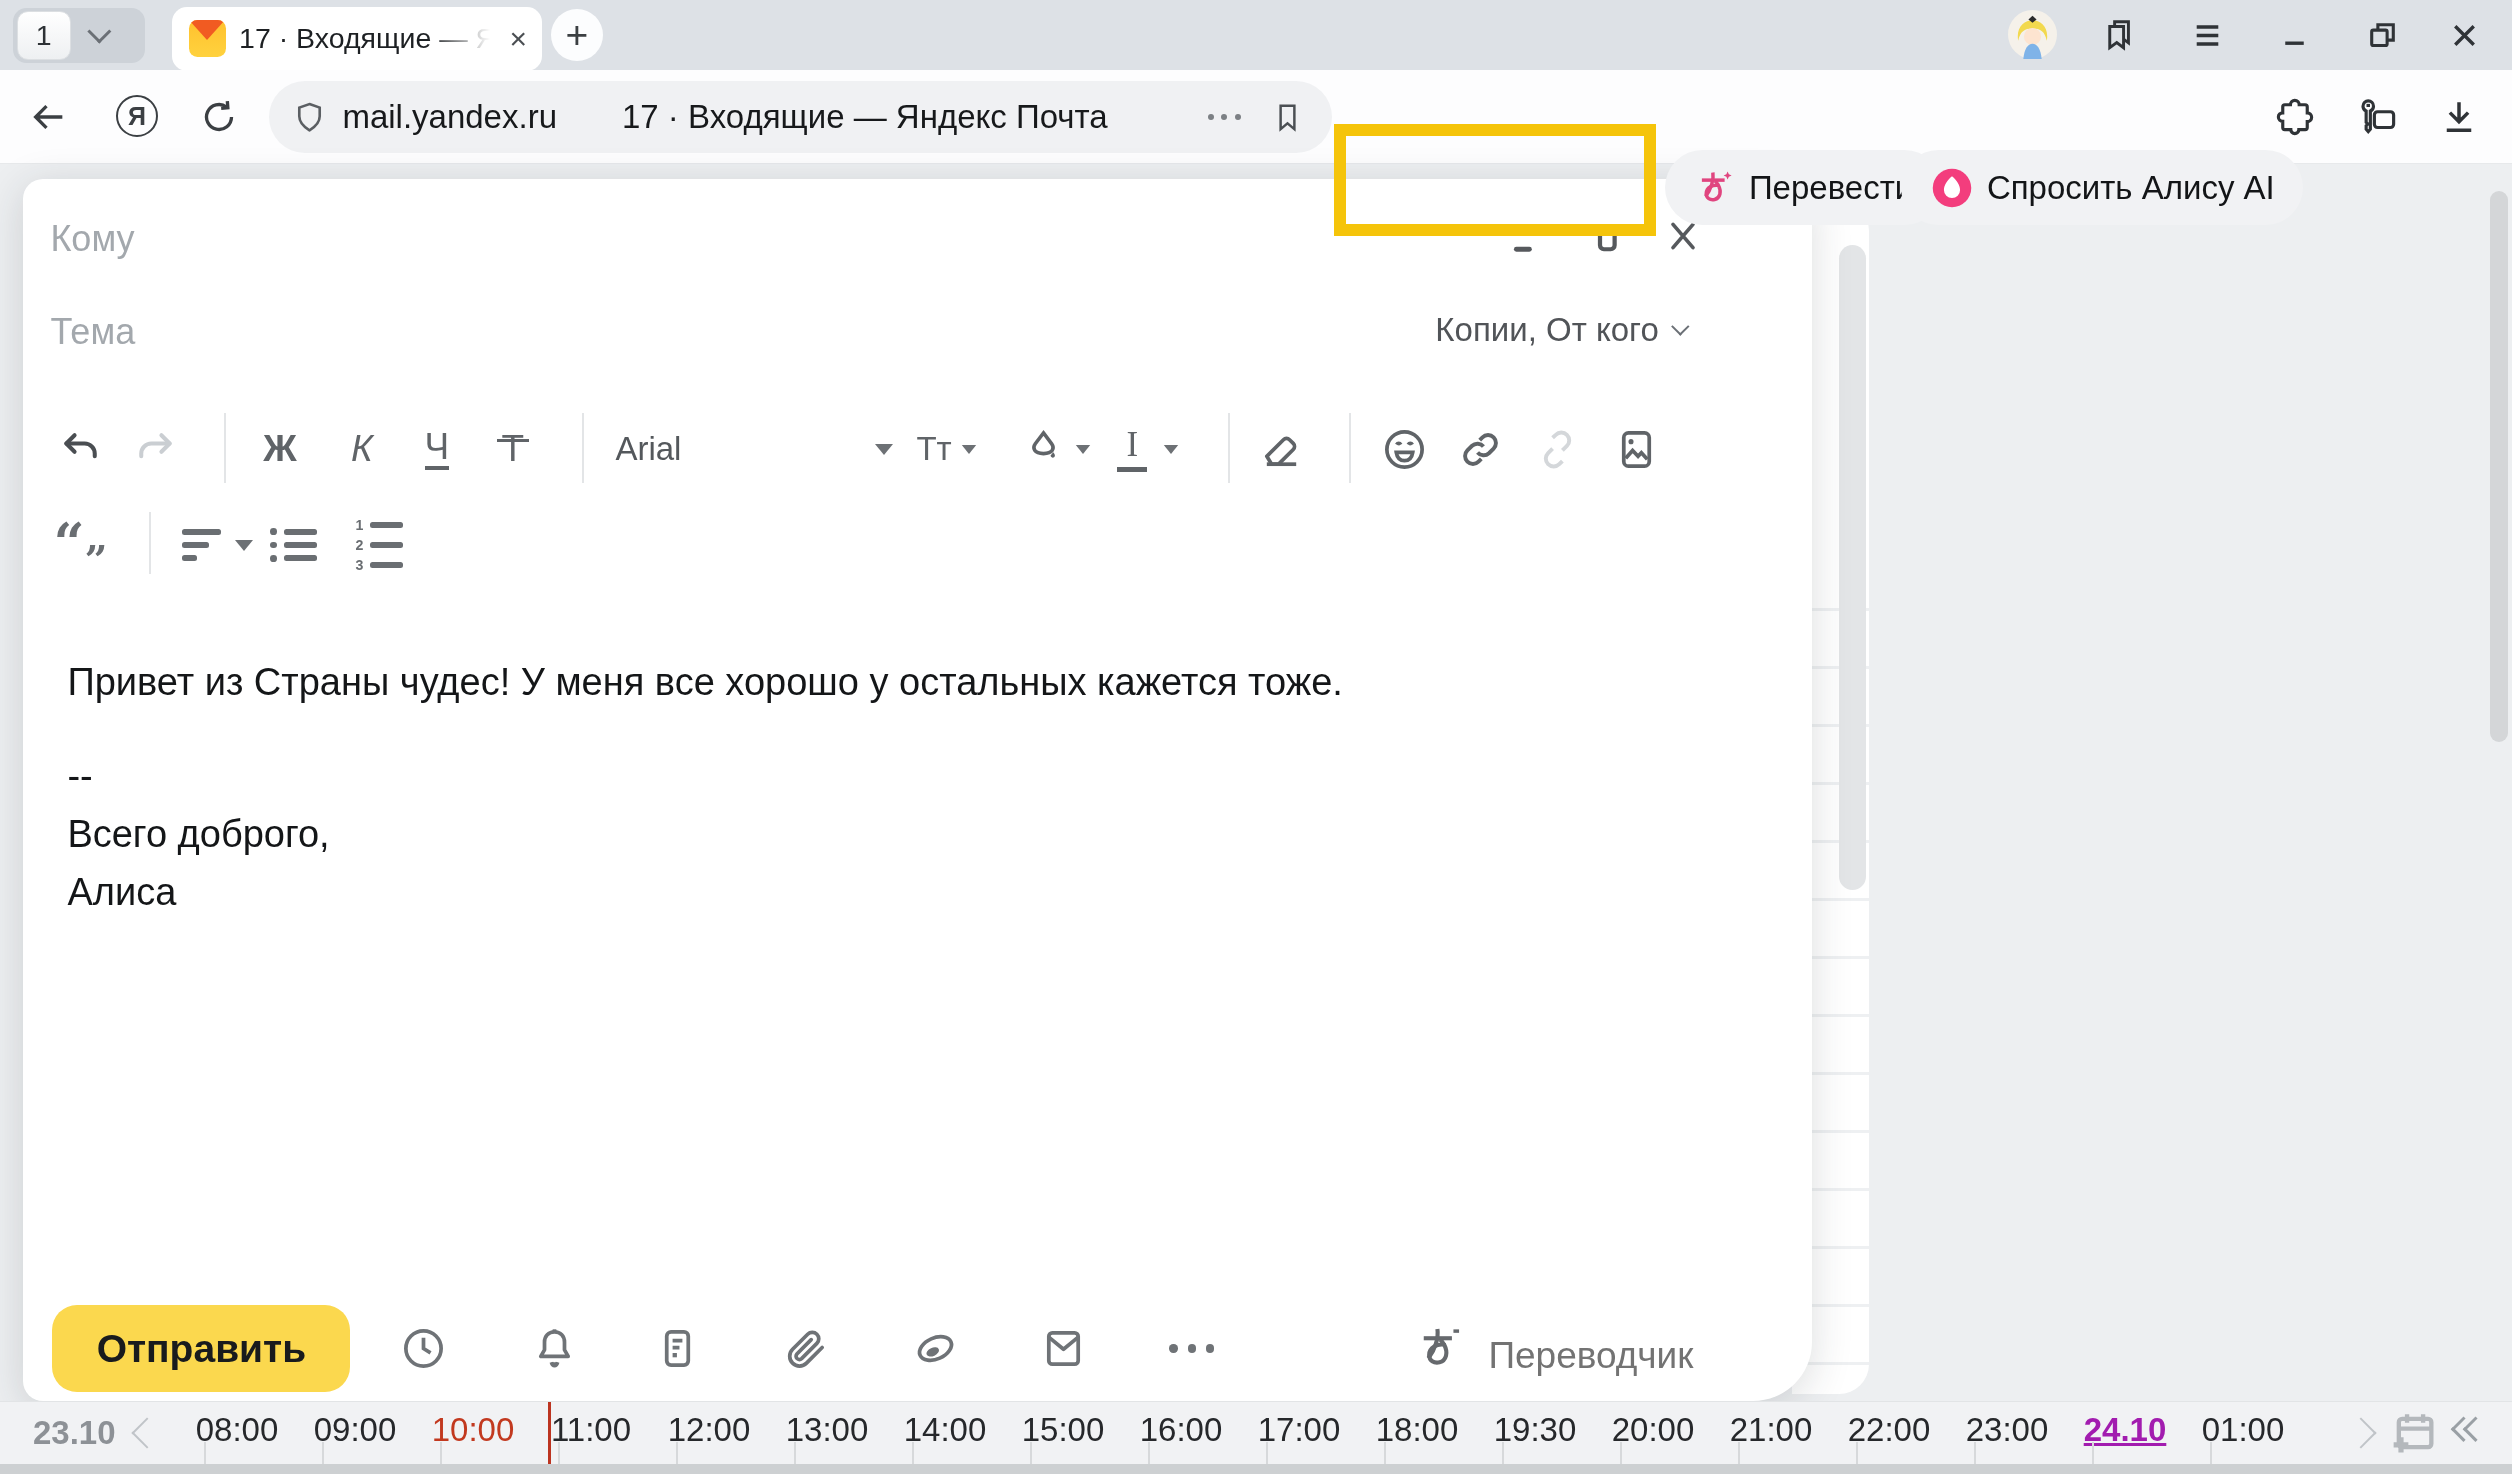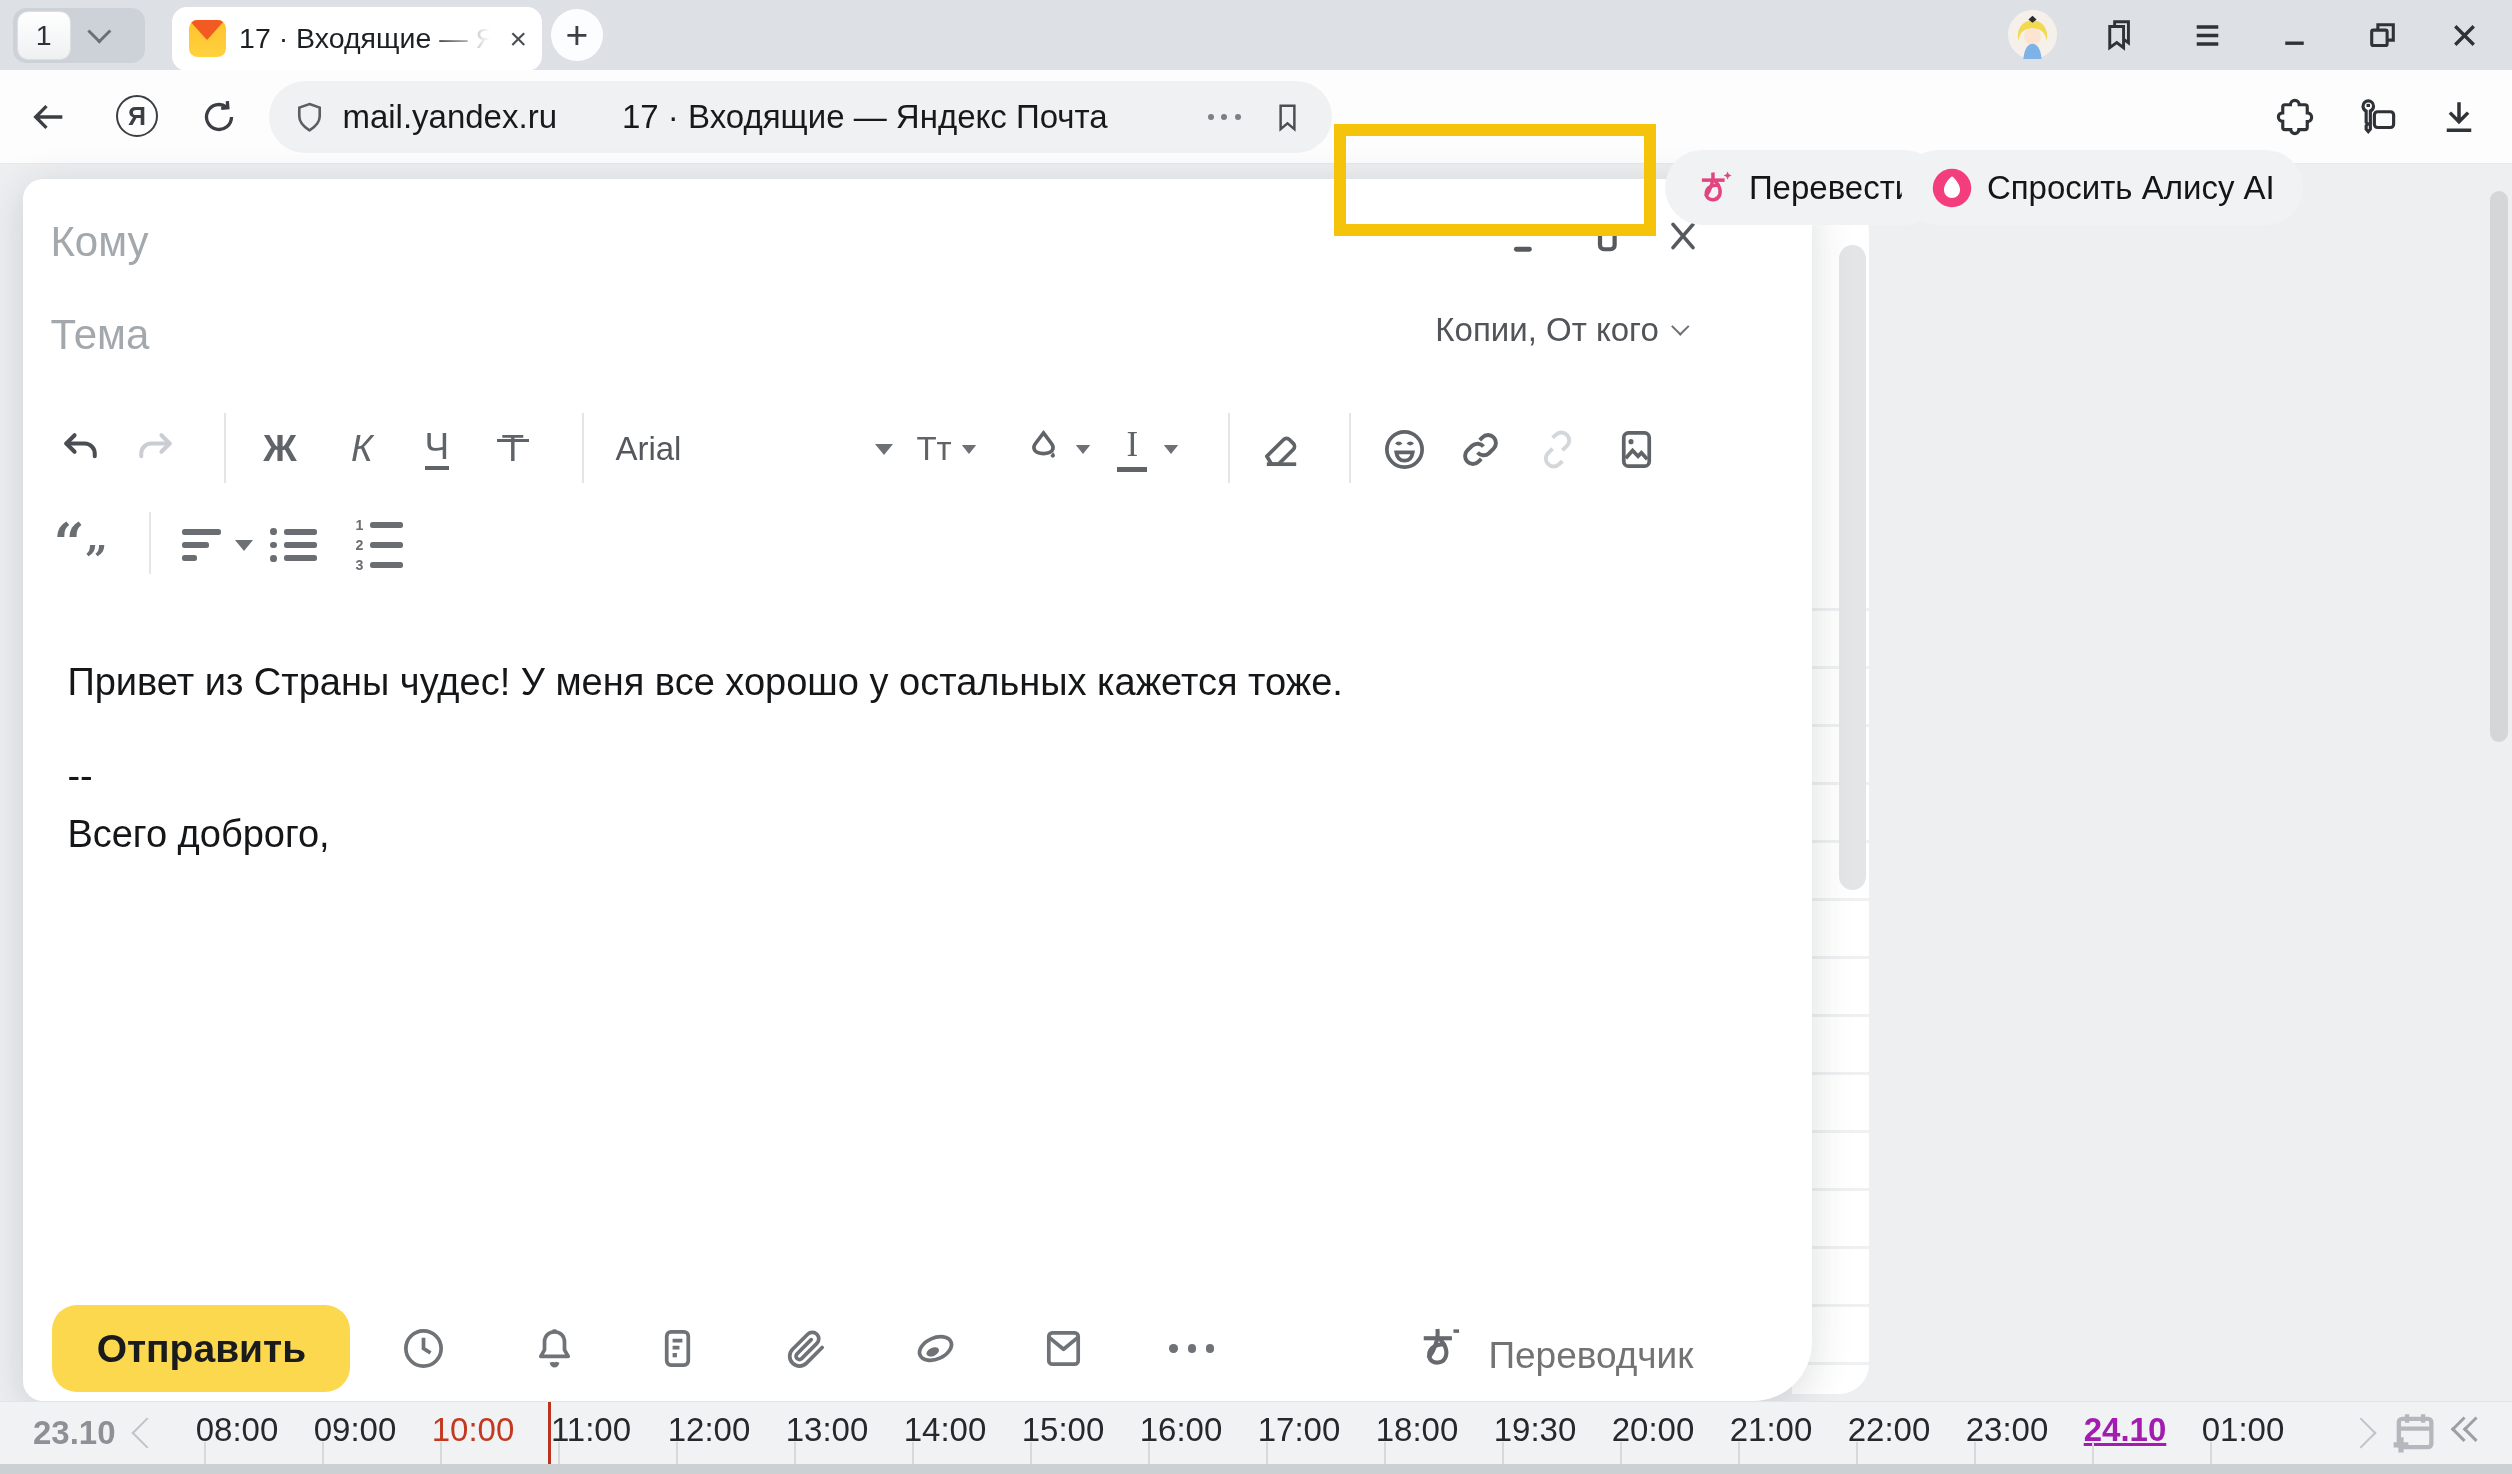--- a/index.html
+++ b/index.html
@@ -67,21 +67,21 @@
   .mailstrip .lines{position:absolute;left:0;top:352px;width:100%;height:821px;
        background:repeating-linear-gradient(to bottom,transparent 0 55px,#eef0f2 55px 58px);}
   .scrollpill{position:absolute;left:1839px;top:245px;width:27px;height:645px;border-radius:13.4px;
               background:#e3e5e7;}
   .winscroll{position:absolute;left:2490px;top:191px;width:18.4px;height:551px;border-radius:9.2px;
              background:#d4d6d8;}
 
   
   .card{position:absolute;left:23.4px;top:179px;width:1789px;height:1222px;background:#ffffff;
         border-radius:20px 33px 59px 20px;box-shadow:0 8.4px 42px rgba(40,44,48,.16);}
-  .ph{position:absolute;font-size:42px;color:#a3a8ad;}
+  .ph{position:absolute;font-size:36px;color:#a3a8ad;}
   .wctl{position:absolute;display:flex;align-items:center;justify-content:center;
         width:40px;height:40px;color:#56595d;}
   .ccfrom{position:absolute;right:126px;top:132px;font-size:33px;color:#515458;display:flex;
           align-items:center;gap:15px;white-space:nowrap;}
   .ccfrom .chev{width:12.6px;height:12.6px;border-width:2.9px;transform:rotate(45deg);margin-top:-6.7px;
                 border-color:#6b7076;}
   .sep{position:absolute;width:1.7px;background:#e3e5e7;}
   .fmt{position:absolute;height:52px;display:flex;align-items:center;justify-content:center;
        color:#606468;font-size:37px;}
   .fmt.letter{font-weight:bold;}
@@ -426,20 +426,21 @@
             <b>3</b>
             <i style="width:33px;height:5.9px;border-radius:2.5px;background:#6a6e72;"></i>
           </span>
       </span>
     </div>
 
     <div class="bodytxt">
       <div style="margin-bottom:36px;">Привет из Страны чудес! У меня все хорошо у остальных кажется тоже.</div>
       <div>--</div>
       <div>Всего доброго,</div>
+      <div>Алиса</div>
     </div>
 
     <div class="sendbtn">
         <span>Отправить</span>
       </div>
 
     <div class="bico" style="left:377px;">
       <svg width="47" height="47" viewBox="0 0 24 24" fill="none" stroke="currentColor" stroke-width="1.9">
         <circle cx="12" cy="12" r="9"></circle>
           <path d="M12 6.5V12l3.6 2.2"></path>

